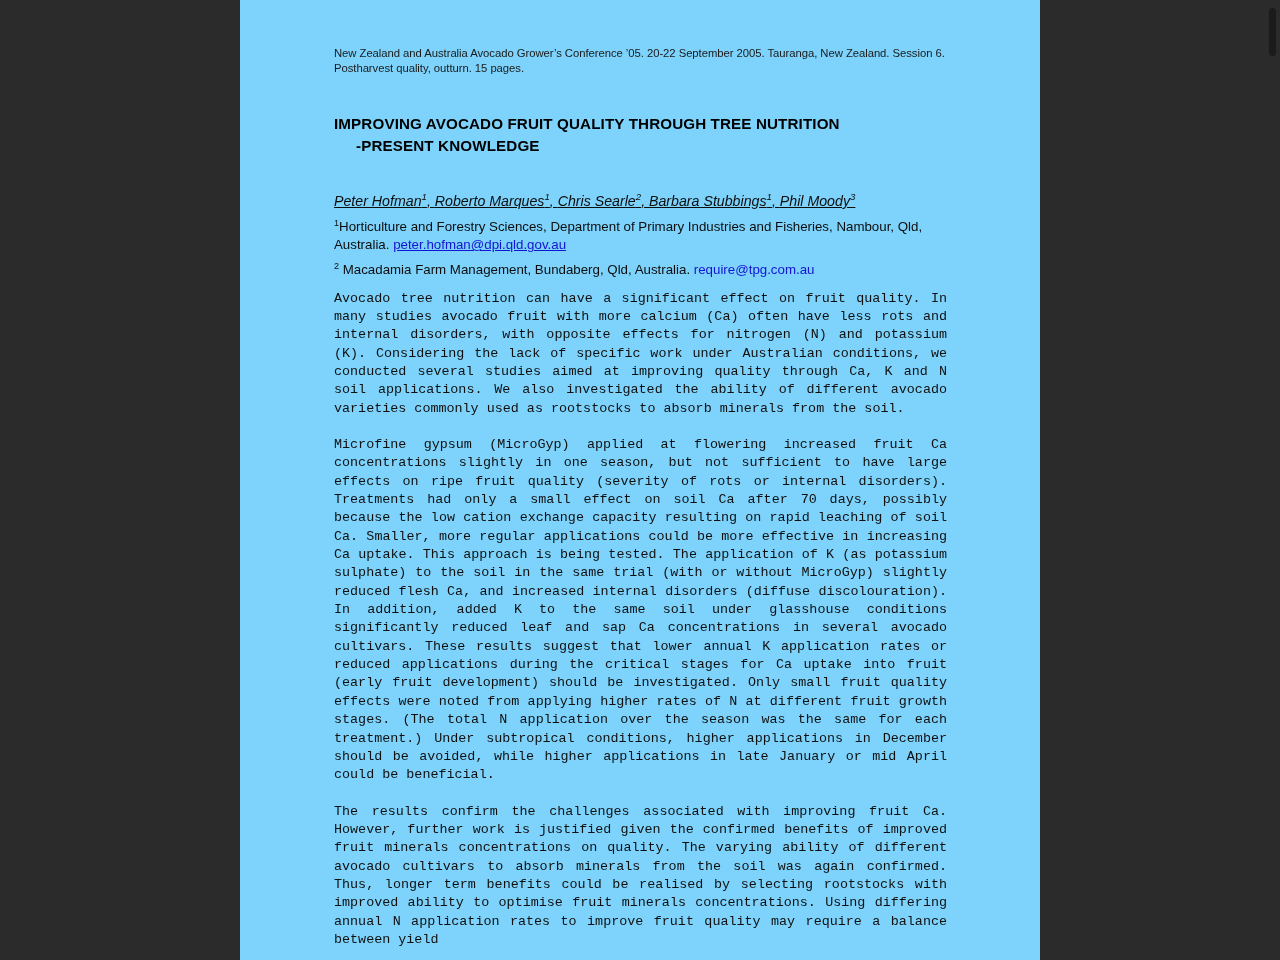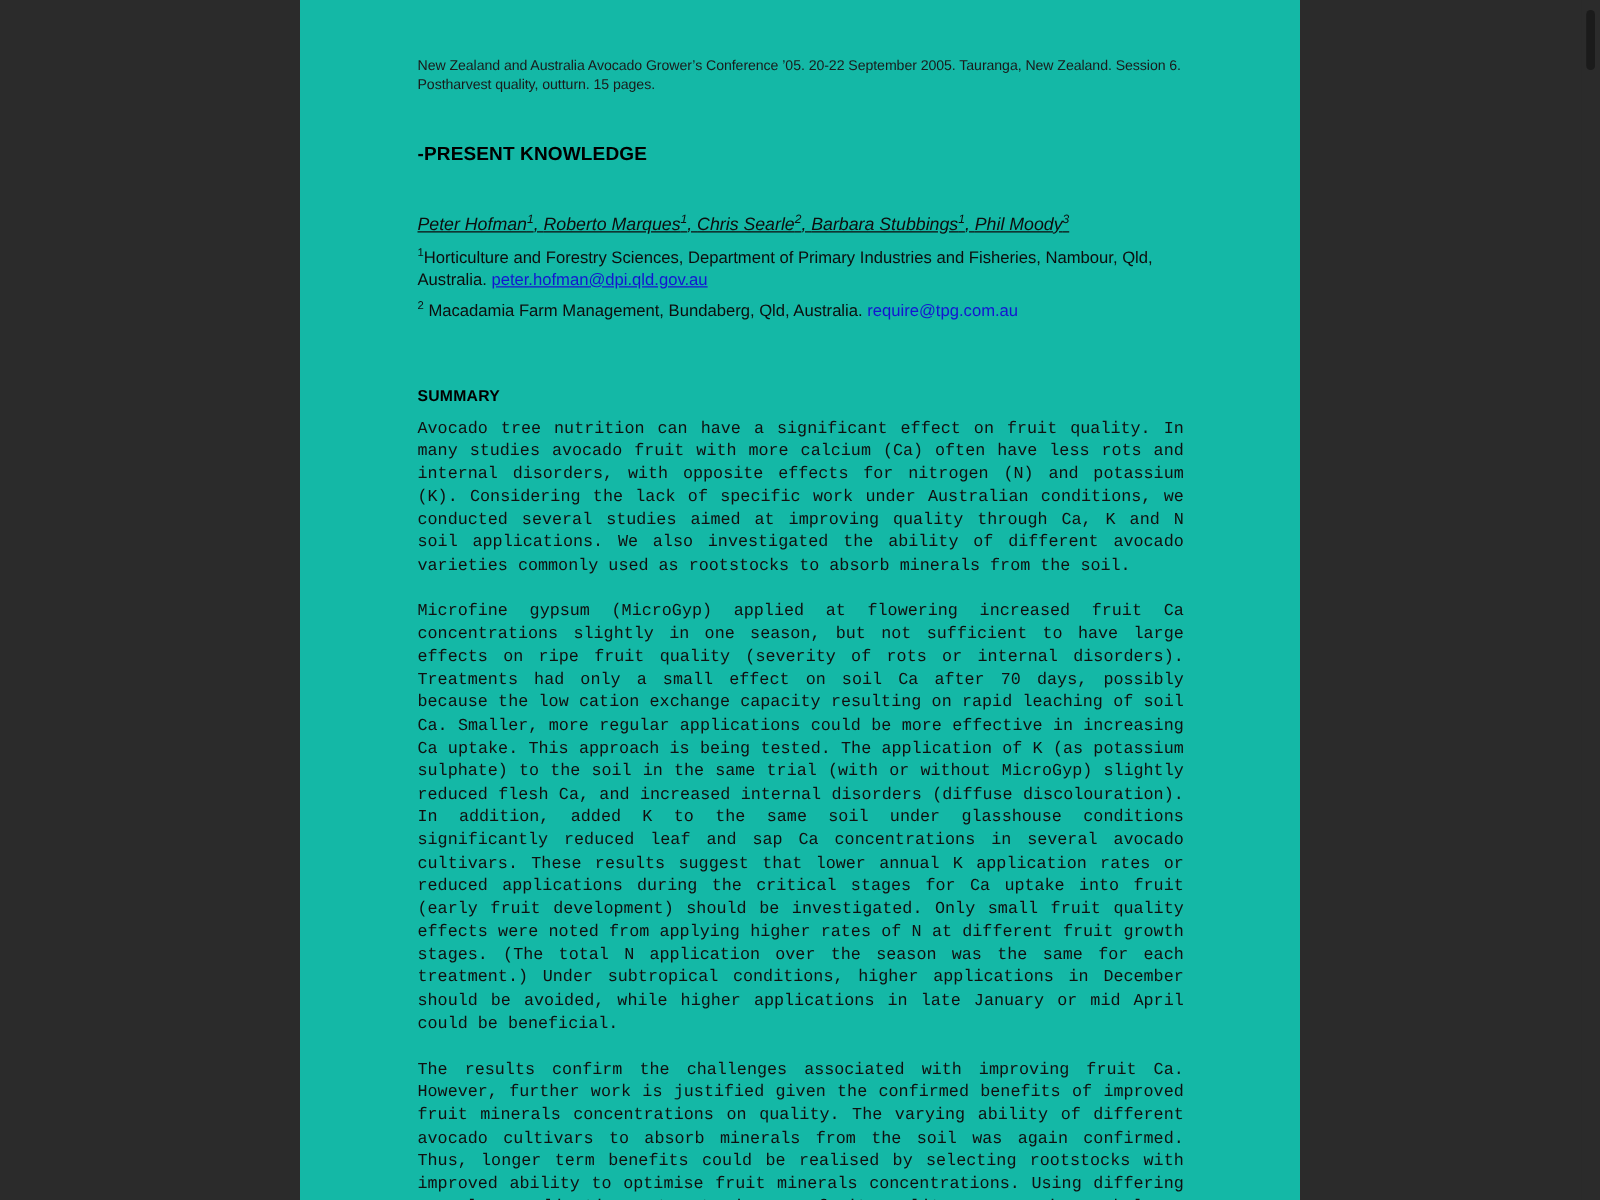--- a/index.html
+++ b/index.html
@@ -21,21 +21,21 @@
     background: #2b2b2b;
   }
 
   
   #page {
     position: absolute;
     left: 240px;
     top: 0;
     width: 800px;
     height: 960px;
-    background: #14b8a6;
+    background: #7dd3fc;
     overflow: hidden;
   }
 
   .page-inner {
     position: absolute;
     left: 94px;
     top: 0;
     width: 613px;
   }
 
@@ -53,21 +53,21 @@
   
   .doc-title {
     margin-top: 37px;
     font-family: "Liberation Sans", sans-serif;
     font-size: 15.2px;
     font-weight: bold;
     line-height: 21.5px;
     color: #000000;
     letter-spacing: 0.12px;
   }
-  .doc-title .line2 { display: block; }
+  .doc-title .line2 { display: block; margin-left: 22px; }
 
   
   .doc-authors {
     margin-top: 36px;
     font-family: "Liberation Sans", sans-serif;
     font-size: 14.2px;
     font-style: italic;
     line-height: 19px;
     color: #0d0d0d;
     text-decoration: underline;
@@ -142,33 +142,33 @@
 <body>
 
 <div id="viewer">
 
   <div id="page">
     <div class="page-inner">
 
       <div class="doc-header">New Zealand and Australia Avocado Grower’s Conference ’05.  20-22 September 2005.  Tauranga, New Zealand.  Session 6. Postharvest quality, outturn. 15 pages.</div>
 
       <h1 class="doc-title">
+        <span class="line1">IMPROVING AVOCADO FRUIT QUALITY THROUGH TREE NUTRITION</span>
         <span class="line2">-PRESENT KNOWLEDGE</span>
       </h1>
 
       <div class="doc-authors"><span>Peter Hofman</span><sup>1</sup><span>, </span><span>Roberto Marques</span><sup>1</sup><span>, </span><span>Chris Searle</span><sup>2</sup><span>, </span><span>Barbara Stubbings</span><sup>1</sup><span>, </span><span>Phil Moody</span><sup>3</sup></div>
 
       <div class="affils">
         <div class="affil"><sup>1</sup><span>Horticulture and Forestry Sciences, Department of Primary Industries and Fisheries, Nambour, Qld, Australia. </span><a class="maillink" href="#">peter.hofman@dpi.qld.gov.au</a></div>
 
         <div class="affil"><sup>2</sup><span> Macadamia Farm Management, Bundaberg, Qld, Australia. </span><a class="maillink nounderline" href="#">require@tpg.com.au</a></div>
 
       </div>
 
-      <h2 class="section-heading">SUMMARY</h2>
 
       <p class="body-para">Avocado tree nutrition can have a significant effect on fruit quality. In many studies avocado fruit with more calcium (Ca) often have less rots and internal disorders, with opposite effects for nitrogen (N) and potassium (K). Considering the lack of specific work under Australian conditions, we conducted several studies aimed at improving quality through Ca, K and N soil applications. We also investigated the ability of different avocado varieties commonly used as rootstocks to absorb minerals from the soil.</p>
 
       <p class="body-para tight">Microfine gypsum (MicroGyp) applied at flowering increased fruit Ca concentrations slightly in one season, but not sufficient to have large effects on ripe fruit quality (severity of rots or internal disorders). Treatments had only a small effect on soil Ca after 70 days, possibly because the low cation exchange capacity resulting on rapid leaching of soil Ca. Smaller, more regular applications could be more effective in increasing Ca uptake. This approach is being tested. The application of K (as potassium sulphate) to the soil in the same trial (with or without MicroGyp) slightly reduced flesh Ca, and increased internal disorders (diffuse discolouration). In addition, added K to the same soil under glasshouse conditions significantly reduced leaf and sap Ca concentrations in several avocado cultivars. These results suggest that lower annual K application rates or reduced applications during the critical stages for Ca uptake into fruit (early fruit development) should be investigated. Only small fruit quality effects were noted from applying higher rates of N at different fruit growth stages. (The total N application over the season was the same for each treatment.) Under subtropical conditions, higher applications in December should be avoided, while higher applications in late January or mid April could be beneficial.</p>
 
       <p class="body-para tight">The results confirm the challenges associated with improving fruit Ca. However, further work is justified given the confirmed benefits of improved fruit minerals concentrations on quality. The varying ability of different avocado cultivars to absorb minerals from the soil was again confirmed. Thus, longer term benefits could be realised by selecting rootstocks with improved ability to optimise fruit minerals concentrations. Using differing annual N application rates to improve fruit quality may require a balance between yield</p>
 
     </div>
   </div>
 

